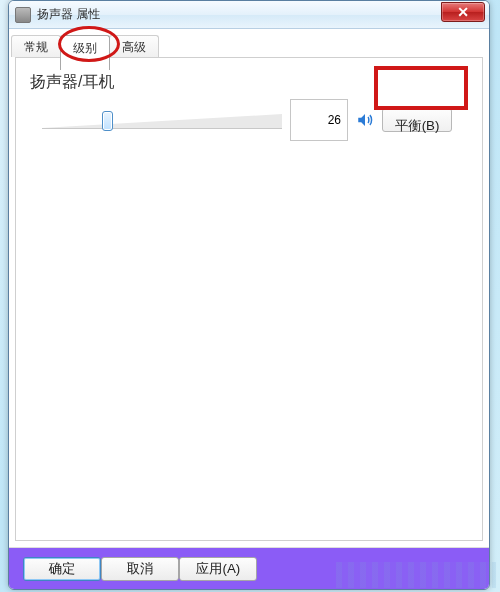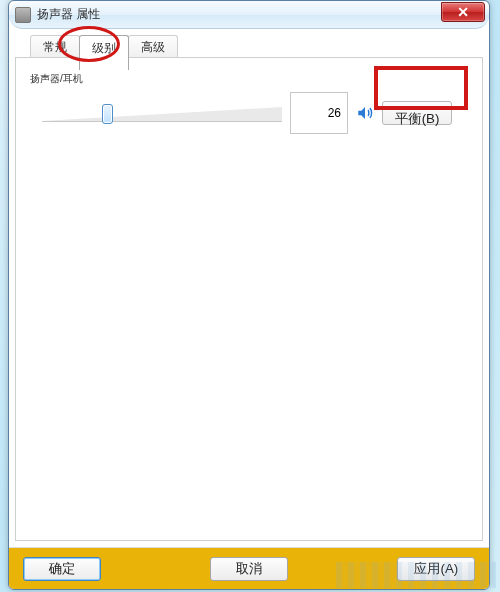--- a/index.html
+++ b/index.html
@@ -27,21 +27,20 @@
   
   .titlebar {
     height: 28px;
     background: linear-gradient(to bottom, #f6fbff 0%, #e4f1fb 50%, #d5eaf8 51%, #e9f4fc 100%);
     border-bottom: 1px solid #b8cfe3;
     border-top-left-radius: 5px;
     border-top-right-radius: 5px;
     display: flex;
     align-items: center;
     padding: 0 4px 0 6px;
-    border-radius: 14px;
   }
   .title-icon {
     width: 16px; height: 16px;
     display: inline-block;
     background: linear-gradient(#bbb,#888);
     border: 1px solid #777;
     border-radius: 2px;
     margin-right: 6px;
   }
   .title-text { color: #2a2a2a; flex: 1; font-size: 12px; }
@@ -54,21 +53,21 @@
     display: flex; align-items: center; justify-content: center;
     font-weight: bold;
     margin-top: -6px;
     box-shadow: inset 0 0 0 1px rgba(255,255,255,.25);
     cursor: pointer;
   }
   .close-x { font-size: 14px; line-height: 1; }
   
   .tabstrip {
     height: 28px;
-    padding: 6px 6px 0 21px;
+    padding: 6px 6px 0 2px;
     display: flex;
     background: #fff;
   }
   .tab {
     height: 22px;
     padding: 3px 12px 0 12px;
     border: 1px solid #cfcfcf;
     border-bottom: none;
     background: linear-gradient(#fdfdfd,#f0f0f0);
     color: #333;
@@ -92,21 +91,21 @@
     position: relative;
   }
   .panel {
     border: 1px solid #cfcfcf;
     height: 100%;
     padding: 14px 14px;
     background: #fff;
     position: relative;
   }
   .section-label {
-    font-size: 10px;
+    font-size: 16px;
     color: #333;
     margin-bottom: 6px;
   }
   .slider-row {
     display: flex;
     align-items: center;
     gap: 8px;
     padding-left: 12px;
   }
   .slider-track {
@@ -175,25 +174,24 @@
   .hl-rect {
     position: absolute;
     border: 4px solid #d01817;
     pointer-events: none;
     z-index: 10;
   }
   
   .button-row {
     height: 42px;
     display: flex;
-    justify-content: space-between;
+    justify-content: flex-start;
     align-items: center;
-    gap: 10px;
     padding: 0 14px;
-    background: #eab308;
+    background: #8b5cf6;
     border-top: 1px solid #ddd;
     border-bottom-left-radius: 5px;
     border-bottom-right-radius: 5px;
   }
   .dlg-btn {
     min-width: 78px; height: 24px;
     border: 1px solid #a6a6a6;
     border-radius: 3px;
     background: linear-gradient(#fdfdfd,#ececec);
     cursor: pointer;

